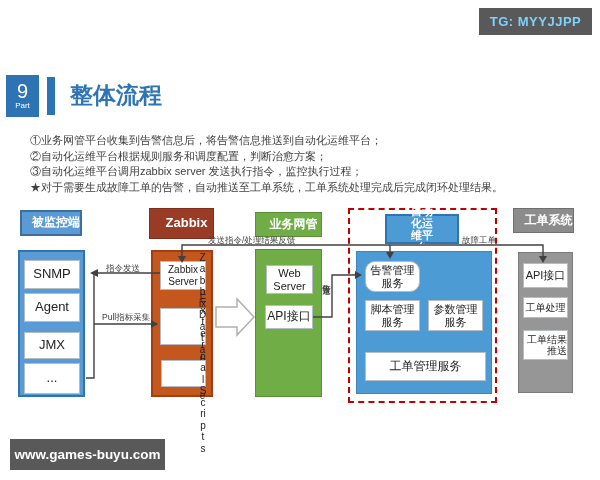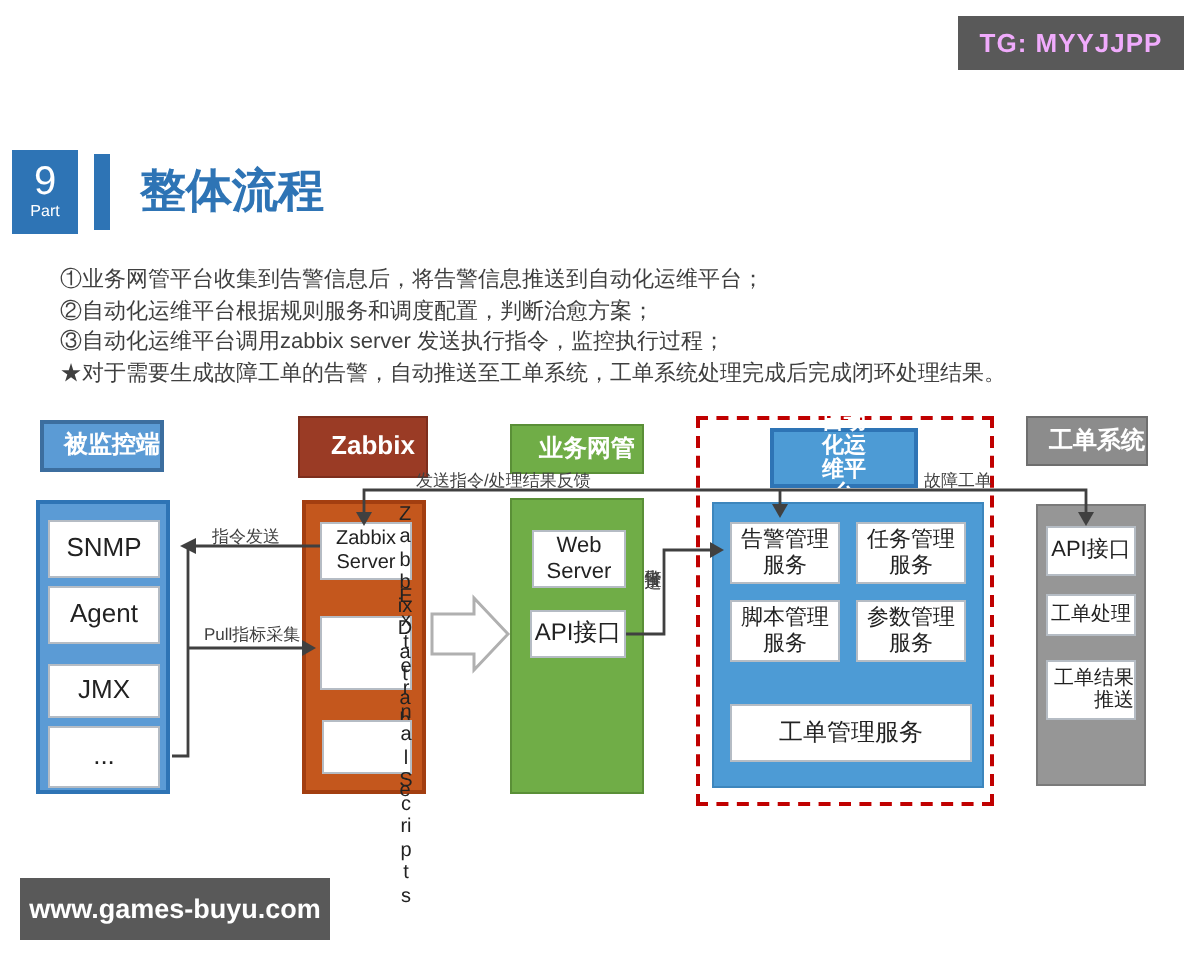--- a/index.html
+++ b/index.html
@@ -7,21 +7,21 @@
   body { font-family:"Liberation Sans", sans-serif; }
   .stage {
     position:relative; width:600px; height:480px; margin:0 auto;
     background:#ffffff; overflow:hidden;
   }
   .abs { position:absolute; }
 
   
   .badge {
     left:479px; top:8px; width:113px; height:27px;
-    background:#595959; color:#f0abfc; font-size:13px; font-weight:bold;
+    background:#595959; color:#7dd3fc; font-size:13px; font-weight:bold;
     display:flex; align-items:center; justify-content:center; letter-spacing:.5px;
   }
 
   
   .part-square {
     left:6px; top:75px; width:33px; height:42px; background:#2E74B5;
     color:#fff; display:flex; flex-direction:column; align-items:center; justify-content:center;
   }
   .part-square .num { font-size:20px; line-height:20px; }
   .part-square .part { font-size:8px; line-height:10px; }
@@ -108,22 +108,21 @@
   <div class="abs cont-zabbix"></div>
   <div class="node" style="left:160px; top:261px; width:46px; height:29px; font-size:10px;">Zabbix Server</div>
   <div class="node wb" style="left:160px; top:308px; width:46px; height:37px; font-size:10px;">Zabbix Database</div>
   <div class="node wb" style="left:161px; top:360px; width:45px; height:27px; font-size:10px;">ExternalScripts</div>
 
   <div class="abs cont-nms"></div>
   <div class="node" style="left:266px; top:265px; width:47px; height:29px; font-size:11px;">Web Server</div>
   <div class="node" style="left:265px; top:305px; width:48px; height:24px; font-size:12px;">API接口</div>
 
   <div class="abs cont-auto"></div>
-  <div class="node" style="left:365px; top:261px; width:55px; height:31px; font-size:11px;">告警管理服务</div>
-  <div class="node" style="left:428px; top:261px; width:55px; height:31px; font-size:11px;">任务管理服务</div>
+  <div class="node" style="left:365px; top:261px; width:55px; height:31px; font-size:11px;border-radius:10px;">告警管理服务</div>
   <div class="node" style="left:365px; top:300px; width:55px; height:31px; font-size:11px;">脚本管理服务</div>
   <div class="node" style="left:428px; top:300px; width:55px; height:31px; font-size:11px;">参数管理服务</div>
   <div class="node" style="left:365px; top:352px; width:121px; height:29px; font-size:12px;">工单管理服务</div>
 
   <div class="abs cont-ticket"></div>
   <div class="node" style="left:523px; top:263px; width:45px; height:25px; font-size:11px;">API接口</div>
   <div class="node" style="left:523px; top:297px; width:45px; height:21px; font-size:10px;">工单处理</div>
   <div class="node" style="left:523px; top:330px; width:45px; height:30px; font-size:10px;text-align:right;">工单结果推送</div>
 
   <svg class="overlay" width="600" height="480" viewBox="0 0 600 480">

